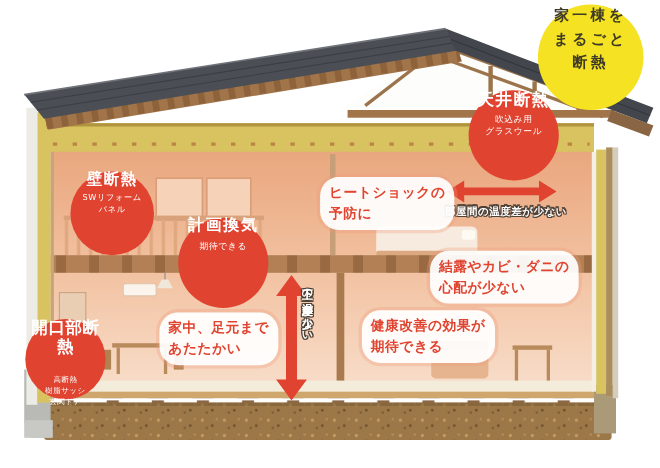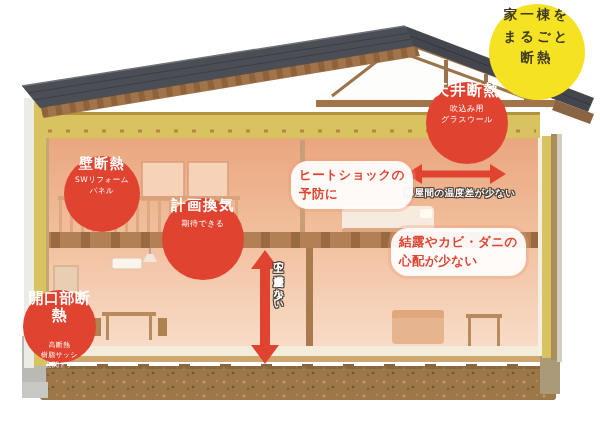--- a/index.html
+++ b/index.html
@@ -151,20 +151,24 @@
     <polygon points="15,0 29,19 20,19 20,95 29,95 15,114 1,95 10,95 10,19 1,19"></polygon>
   </svg>
 
   <div class="olabel" style="left:404px;top:188px;width:112px;text-align:center" data-bind="arrow_labels.between_rooms">部屋間の温度差が少ない</div>
   <div class="olabel vlabel" style="left:273px;top:255px;height:106px" data-bind="arrow_labels.vertical">上下の温度差が少ない</div>
 
   <div class="callout" style="left:291px;top:161px" data-bind="callouts.heat_shock">ヒートショックの
 予防に</div>
   <div class="callout" style="left:391px;top:228px" data-bind="callouts.condensation">結露やカビ・ダニの
 心配が少ない</div>
+  <div class="callout" style="left:145px;top:284px" data-bind="callouts.warm_feet">家中、足元まで
+あたたかい</div>
+  <div class="callout" style="left:329px;top:282px" data-bind="callouts.health">健康改善の効果が
+期待できる</div>
 
   <div class="badge" style="left:426px;top:82px;width:82px;height:82px">
     <div class="t" style="font-size:15px" data-bind="badges.ceiling.title">天井断熱</div>
     <div class="s" style="font-size:8px" data-bind="badges.ceiling.subtitle">吹込み用
 グラスウール</div>
   </div>
   <div class="badge" style="left:64px;top:156px;width:76px;height:76px">
     <div class="t" style="font-size:14px" data-bind="badges.wall.title">壁断熱</div>
     <div class="s" style="font-size:7.5px" data-bind="badges.wall.subtitle">SWリフォーム
 パネル</div>

